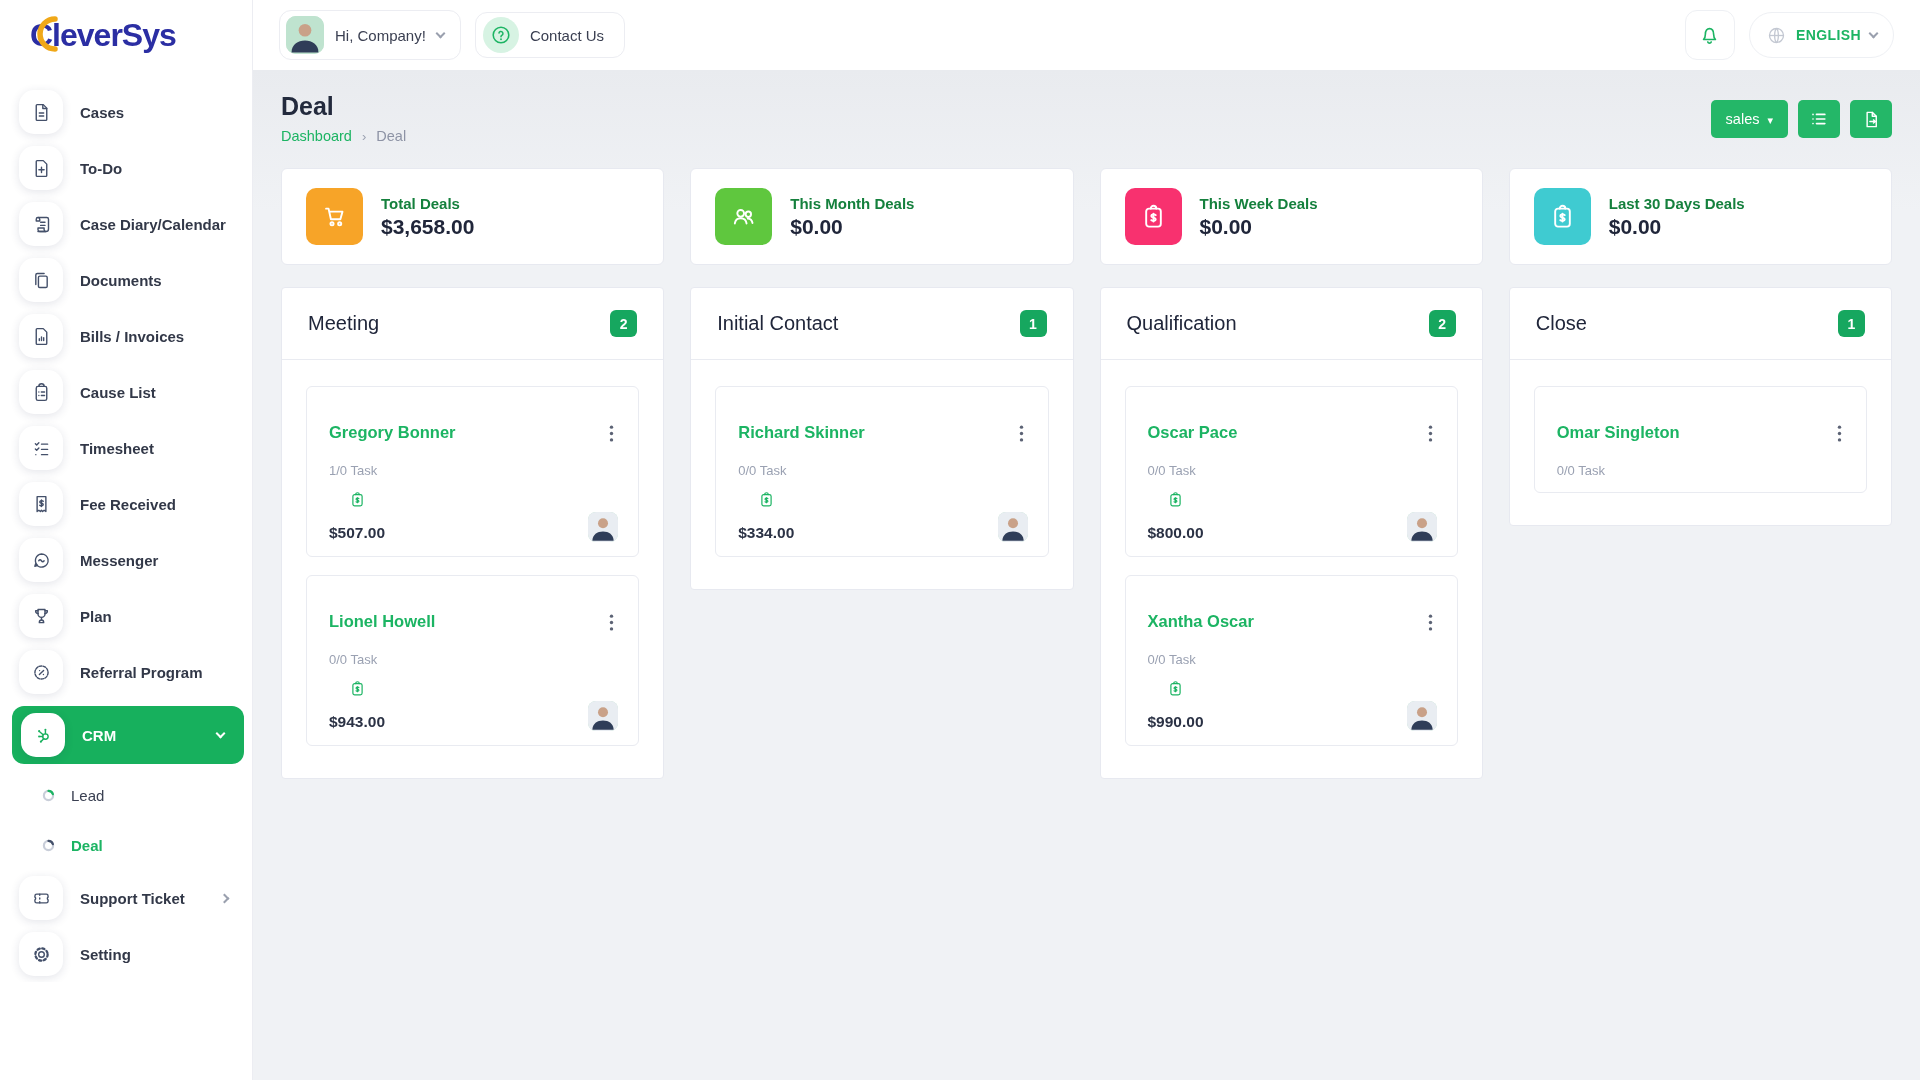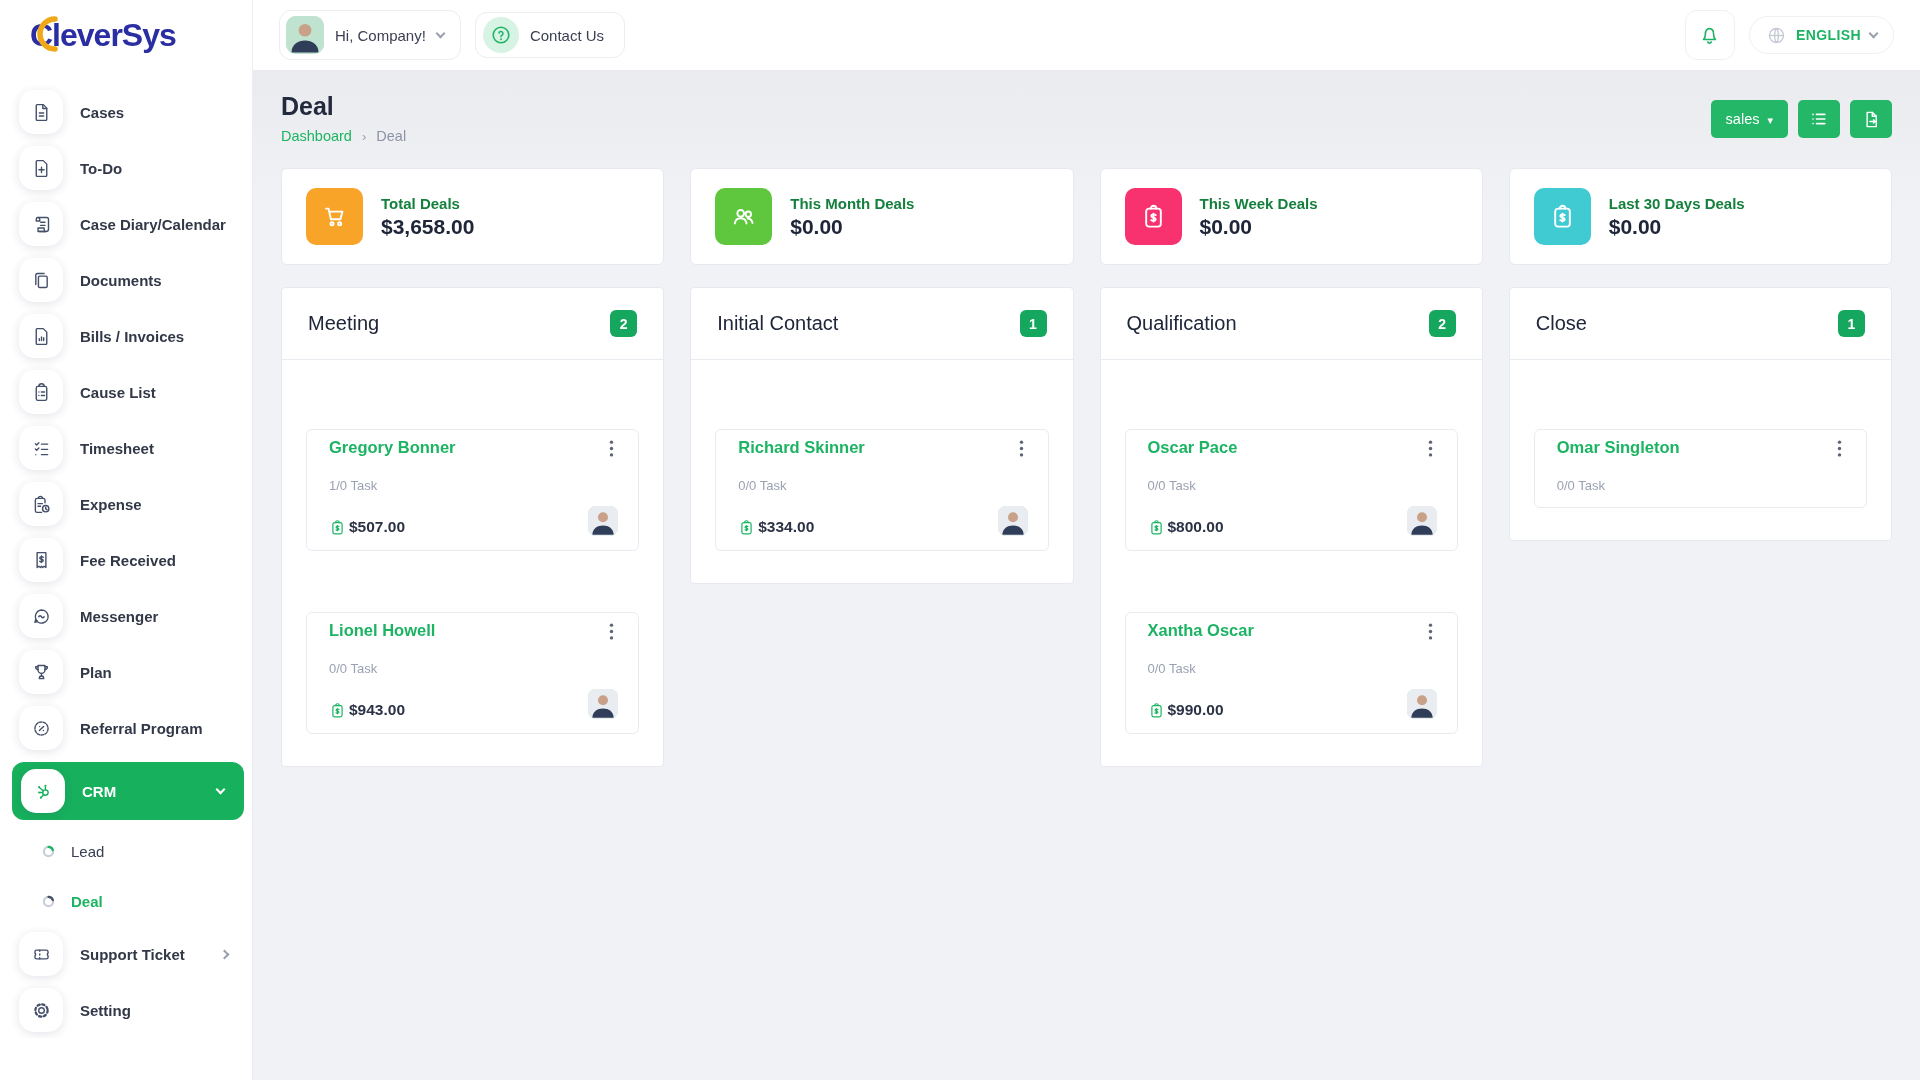--- a/index.html
+++ b/index.html
@@ -65,21 +65,21 @@
   }
   .user-pill { padding:5px 16px 5px 6px; gap:11px; height:50px; }
   .avatar { border-radius:10px; overflow:hidden; background:#bfe3cf; }
   .avatar svg { display:block; }
   .user-name { font-size:15px; color:#3a3f51; font-weight:500; }
   .contact-pill { padding:5px 20px 5px 7px; gap:11px; height:46px; }
   .q-circle { width:36px; height:36px; border-radius:50%; background:#d7f3e3; display:flex; align-items:center; justify-content:center; }
   .contact-label { font-size:15px; color:#3a3f51; font-weight:500; }
   .spacer { flex:1; }
   .bell-btn { width:50px; height:50px; border-radius:12px; border:1px solid #eef0f4; background:#fff; display:flex; align-items:center; justify-content:center; cursor:pointer; }
-  .lang-pill { height:38px; border-radius:23px; border:1px solid #eef0f4; padding:0 16px; gap:9px; }
+  .lang-pill { height:46px; border-radius:23px; border:1px solid #eef0f4; padding:0 16px; gap:9px; }
   .lang-label { font-size:14px; font-weight:700; color:#1CB463; letter-spacing:.4px; }
 
   
   .main-scroll { flex:1; background:linear-gradient(#e9ebef, #f0f2f5 140px); }
   .page-head { display:flex; align-items:flex-start; justify-content:space-between; padding:22px 28px 18px 28px; }
   .page-title { font-size:25px; font-weight:700; color:#232a3d; }
   .breadcrumb { margin-top:7px; font-size:14.5px; display:flex; gap:10px; align-items:center; }
   .bc-link { color:#1CB463; font-weight:500; cursor:pointer; }
   .bc-sep { color:#9aa0b0; font-size:13px; }
   .bc-current { color:#8d93a5; }
@@ -108,28 +108,28 @@
   .kanban { display:flex; gap:26px; padding:22px 28px 30px 28px; align-items:flex-start; }
   .kcol { flex:1; background:#fff; border:1px solid #e7e9f0; border-radius:4px; }
   .kcol-head { display:flex; align-items:center; justify-content:space-between; padding:22px 26px; }
   .kcol-title { font-size:20px; font-weight:400; color:#20263a; }
   .kcol-badge {
     min-width:27px; height:27px; border-radius:6px; background:#16A75F; color:#fff;
     font-size:14px; font-weight:600; display:flex; align-items:center; justify-content:center; padding:0 6px;
   }
   .kcol-divider { border-top:1px solid #e9ebf1; }
   .kcol-body { padding:26px 24px 32px 24px; display:flex; flex-direction:column; gap:18px; }
-  .deal-card { border:1px solid #e9ebf1; border-radius:6px; background:#fff; padding:8px 20px 14px 22px;margin-top:43px; }
+  .deal-card { border:1px solid #e9ebf1; border-radius:6px; background:#fff; padding:36px 20px 14px 22px; }
   .dc-top { display:flex; justify-content:space-between; align-items:flex-start; }
   .dc-name { font-size:16.5px; font-weight:700; color:#1CB463; cursor:pointer; }
   .kebab { cursor:pointer; padding:2px 4px; }
   .kebab svg { display:block; }
   .dc-task { margin-top:19px; font-size:13px; color:#9aa1b2; }
   .dc-bottom { margin-top:13px; display:flex; justify-content:space-between; align-items:flex-end; }
-  .dc-money { display:flex; align-items:center; gap:3px; }
+  .dc-money { display:flex; align-items:center; gap:16px;flex-direction:column; }
   .dc-money svg { width:17px; height:17px; stroke:#1CB463; fill:none; stroke-width:1.7; stroke-linecap:round; stroke-linejoin:round; }
   .dc-amount { font-size:15.5px; font-weight:600; color:#2b3245; }
   .dc-avatar { width:30px; height:30px; border-radius:8px; }
 </style>
 </head>
 <body>
 
 <div class="app">
 
   <aside class="sidebar">
@@ -215,32 +215,20 @@
               <path d="M12 7h7"></path>
               <path d="M5 12.5l1.5 1.5L9 11.5"></path>
               <path d="M12 13h7"></path>
               <path d="M5.5 19h.01"></path>
               <path d="M12 19h7"></path>
             </svg>
         </span>
         <span class="nav-label">Timesheet</span>
       </div>
 
-      <div class="nav-item">
-        <span class="icon-box">
-          <svg viewBox="0 0 24 24">
-              <path d="M16 10V7a2 2 0 0 0-2-2H7a2 2 0 0 0-2 2v12a2 2 0 0 0 2 2h5"></path>
-              <path d="M8.5 5a2.3 2.3 0 0 1 4.6 0"></path>
-              <path d="M8 11h5M8 14h3"></path>
-              <circle cx="16.8" cy="16.8" r="3.6"></circle>
-              <path d="M16.8 15.2v1.8l1.3.9"></path>
-            </svg>
-        </span>
-        <span class="nav-label">Expense</span>
-      </div>
 
       <div class="nav-item">
         <span class="icon-box">
           <svg viewBox="0 0 24 24">
               <path d="M7 3h10v17l-2-1.4-1.7 1.4-1.3-1.4-1.3 1.4L9 18.6 7 20z"></path>
               <path d="M12 6.8v7.4"></path>
               <path d="M14 8.3c-1-1-4-0.9-4 0.9 0 1.8 4 1 4 2.9 0 1.7-3 1.8-4 0.7"></path>
             </svg>
         </span>
         <span class="nav-label">Fee Received</span>

